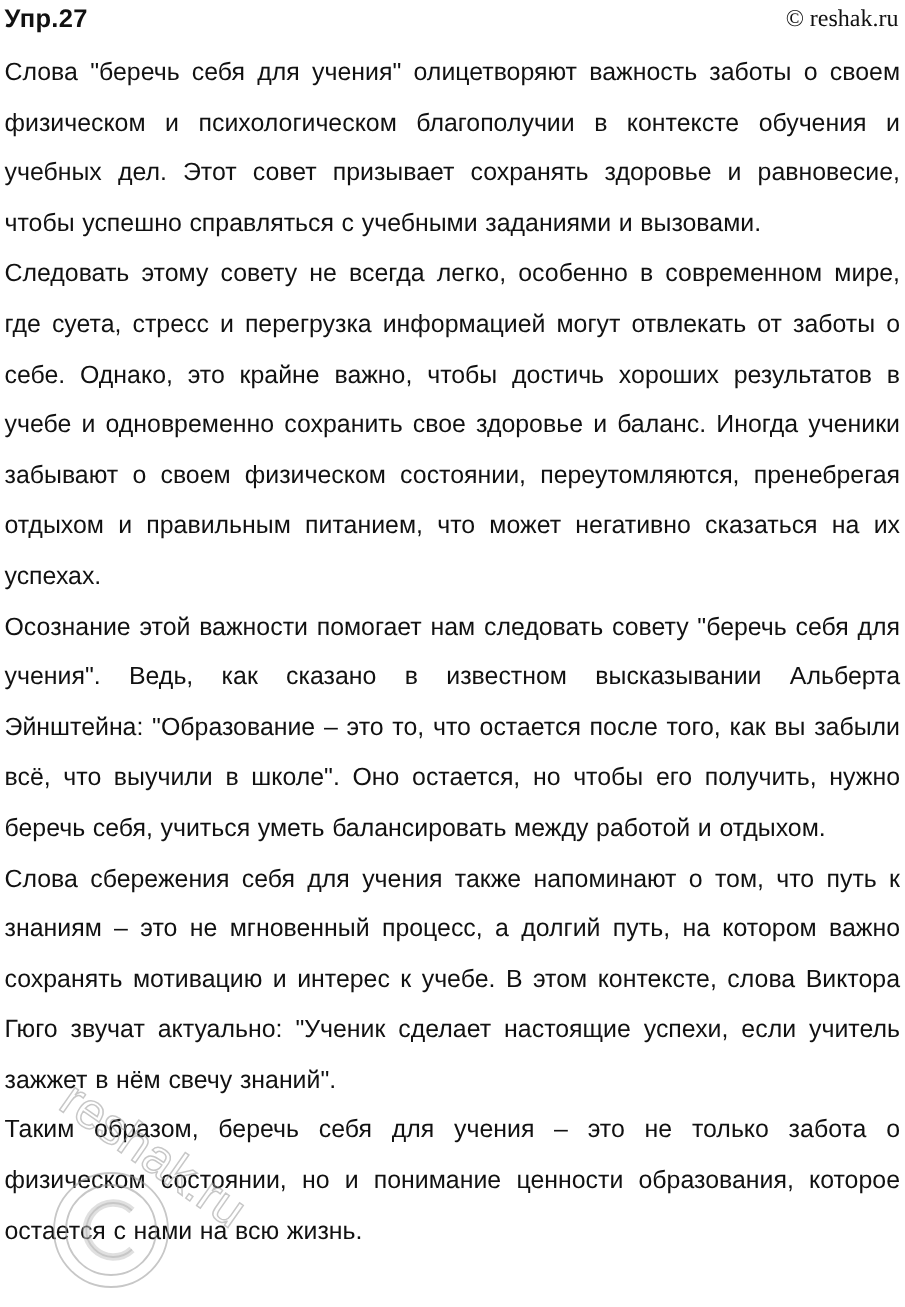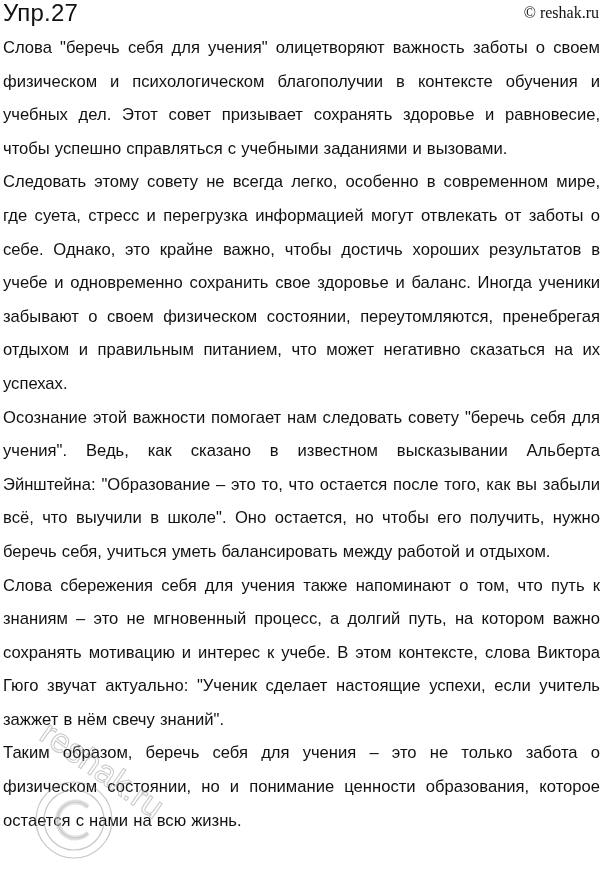--- a/index.html
+++ b/index.html
@@ -20,22 +20,22 @@
       left: 0;
       top: 0;
       width: 603px;
       height: 30px;
     }
     .title {
       position: absolute;
       left: 3px;
       top: 1px;
       font-family: "Liberation Sans", sans-serif;
-      font-weight: normal;
-      font-size: 24px;
+      font-weight: bold;
+      font-size: 17px;
       line-height: 24px;
       letter-spacing: 0.2px;
     }
     .copyright {
       position: absolute;
       right: 4px;
       top: 1px;
       font-family: "Liberation Serif", serif;
       font-size: 16px;
       line-height: 24px;

